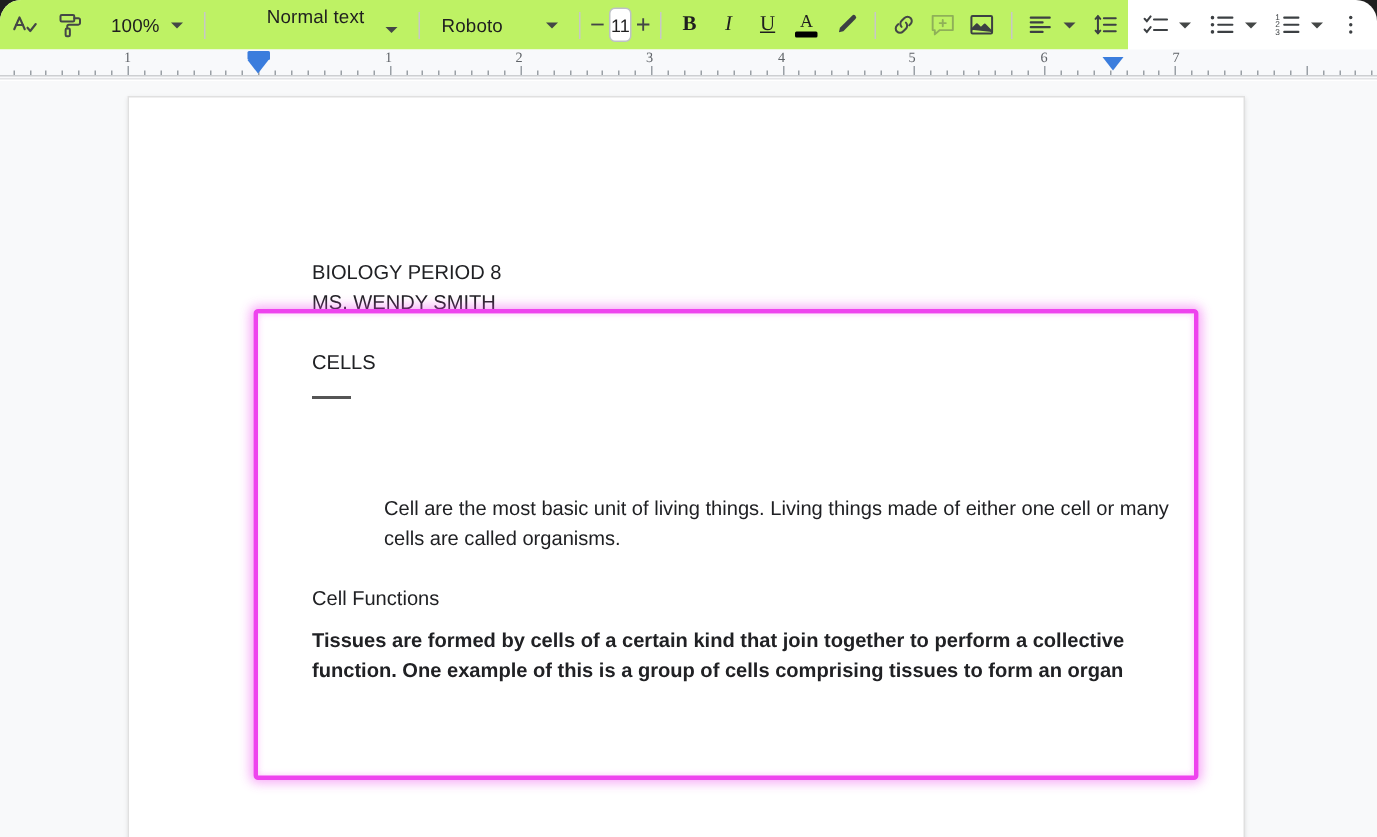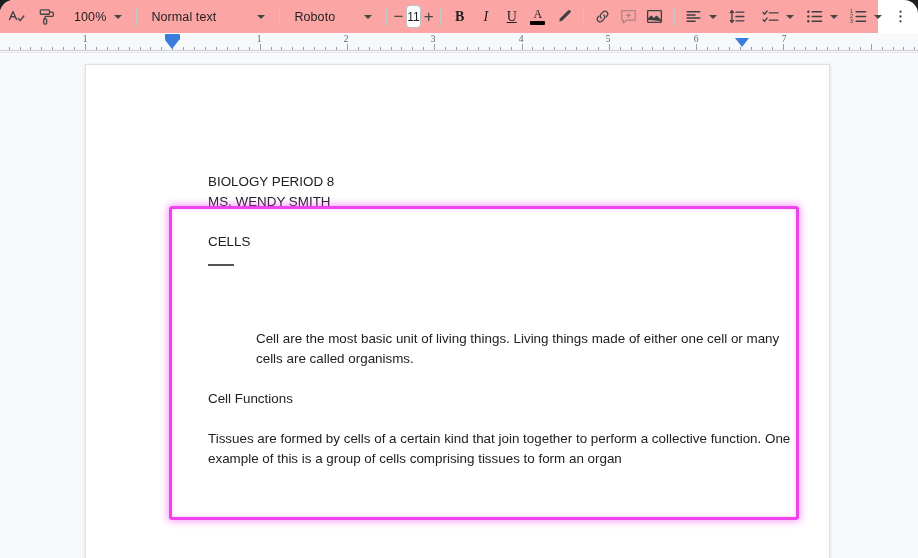--- a/index.html
+++ b/index.html
@@ -15,22 +15,22 @@
     position: relative;
     width: 918px; height: 558px;
     background: #ffffff;
     border-radius: 14px 14px 0 0;
     overflow: hidden;
   }
 
   
   #toolbar {
     position: absolute; left: 0; top: 0;
-    width: 878px; height: 33px;
-    background: #fca5a5;
+    width: 752px; height: 33px;
+    background: #bef264;
     display: flex; align-items: center;
     padding: 0 4px;
     box-sizing: border-box;
   }
   .tb-btn {
     display: flex; align-items: center; justify-content: center;
     height: 26px; min-width: 26px;
     border-radius: 4px;
     color: #444746;
     cursor: pointer;
@@ -195,21 +195,21 @@
       </svg>
     </div>
 
     <div class="tb-combo" style="margin-left:6px;">
       <span class="tb-text">100%</span>
       <span class="caret"></span>
     </div>
 
     <div class="tb-sep"></div>
 
-    <div class="tb-combo" style="min-width:118px;">
+    <div class="tb-combo" style="min-width:118px;flex-direction:column;">
       <span class="tb-text">Normal text</span>
       <span class="caret" style="margin-left:auto;"></span>
     </div>
 
     <div class="tb-sep"></div>
 
     <div class="tb-combo" style="min-width:82px;">
       <span class="tb-text">Roboto</span>
       <span class="caret" style="margin-left:auto;"></span>
     </div>
@@ -439,21 +439,21 @@
         <div class="hr-dash" style="margin-top:12px;"></div>
 
 
         <div class="blank" style="height:38px;"></div>
 
 
         <p class="para indented p-block" style="margin-top:21px;">Cell are the most basic unit of living things. Living things made of either one cell or many cells are called organisms.</p>
 
         <p class="para" style="margin-top:19px;">Cell Functions</p>
 
-        <p class="para" style="margin-top:20px;">Tissues are formed by cells of a certain kind that join together to perform a collective function. One example of this is a group of cells comprising tissues to form an organ</p>
+        <p class="para" style="margin-top:8px;font-weight:bold;">Tissues are formed by cells of a certain kind that join together to perform a collective function. One example of this is a group of cells comprising tissues to form an organ</p>
       </div>
 
     </div>
 
     <div id="highlight-box"></div>
   </div>
 
 </div>
 
 </body></html>

